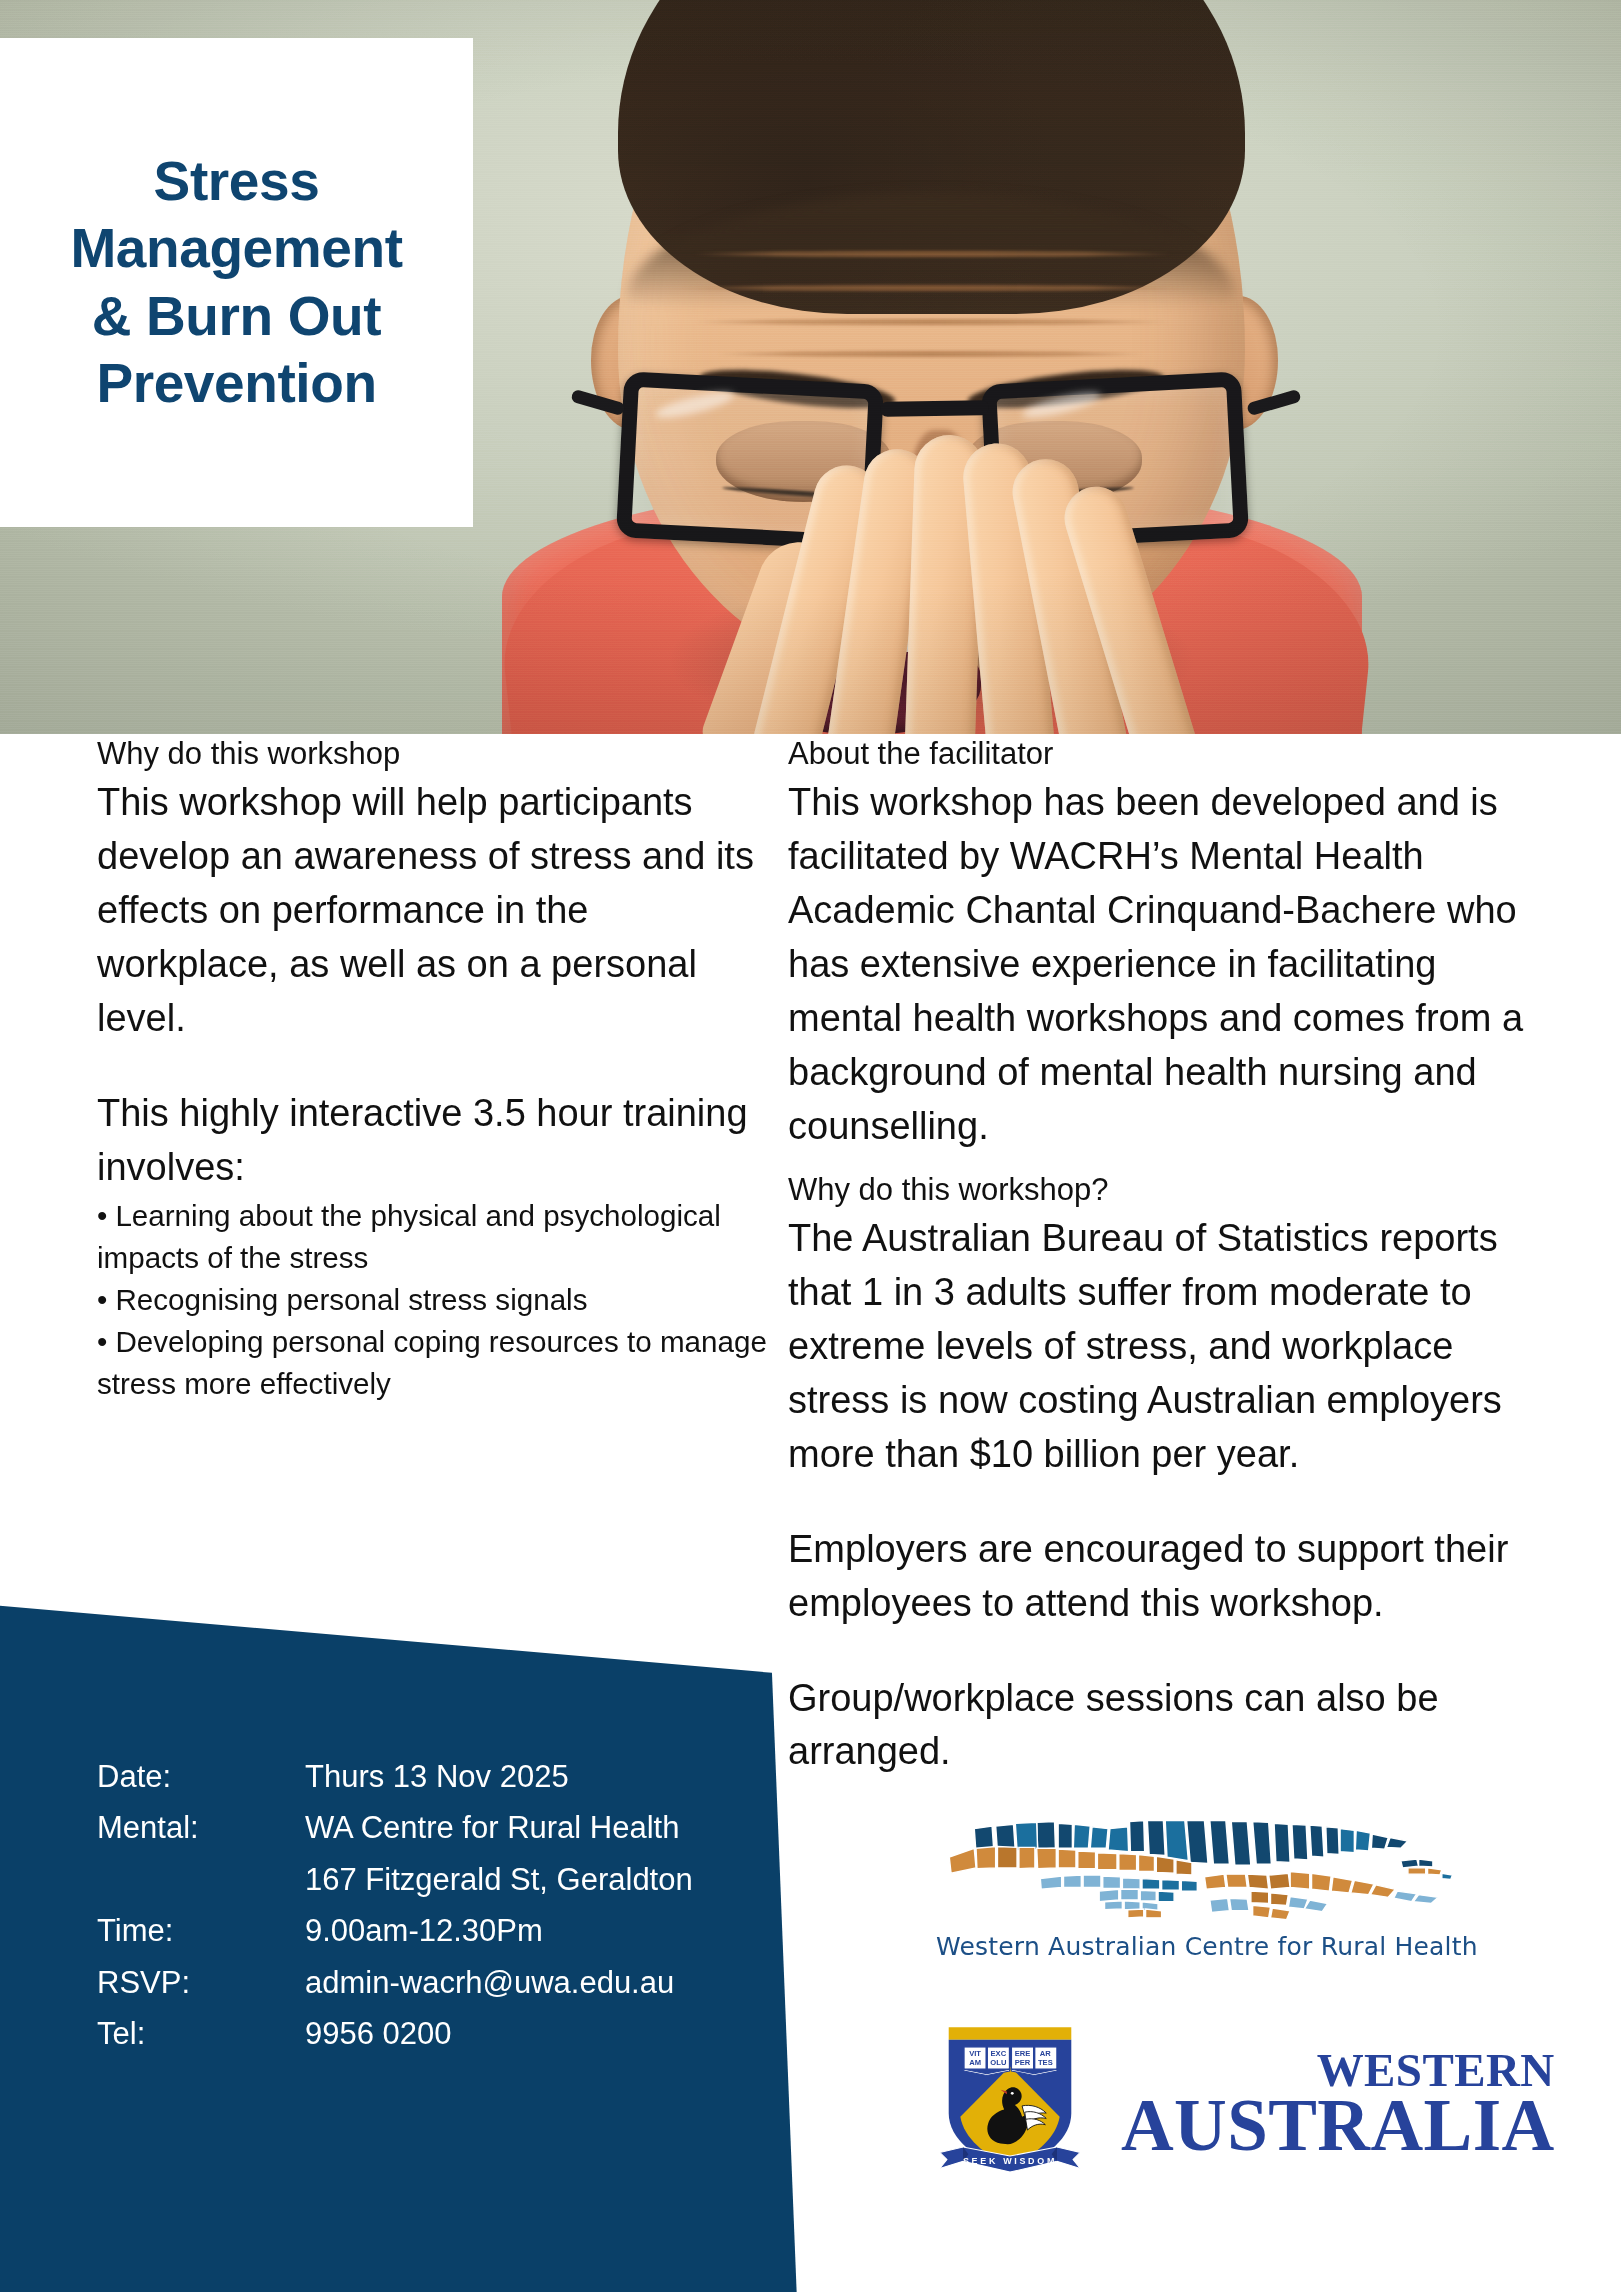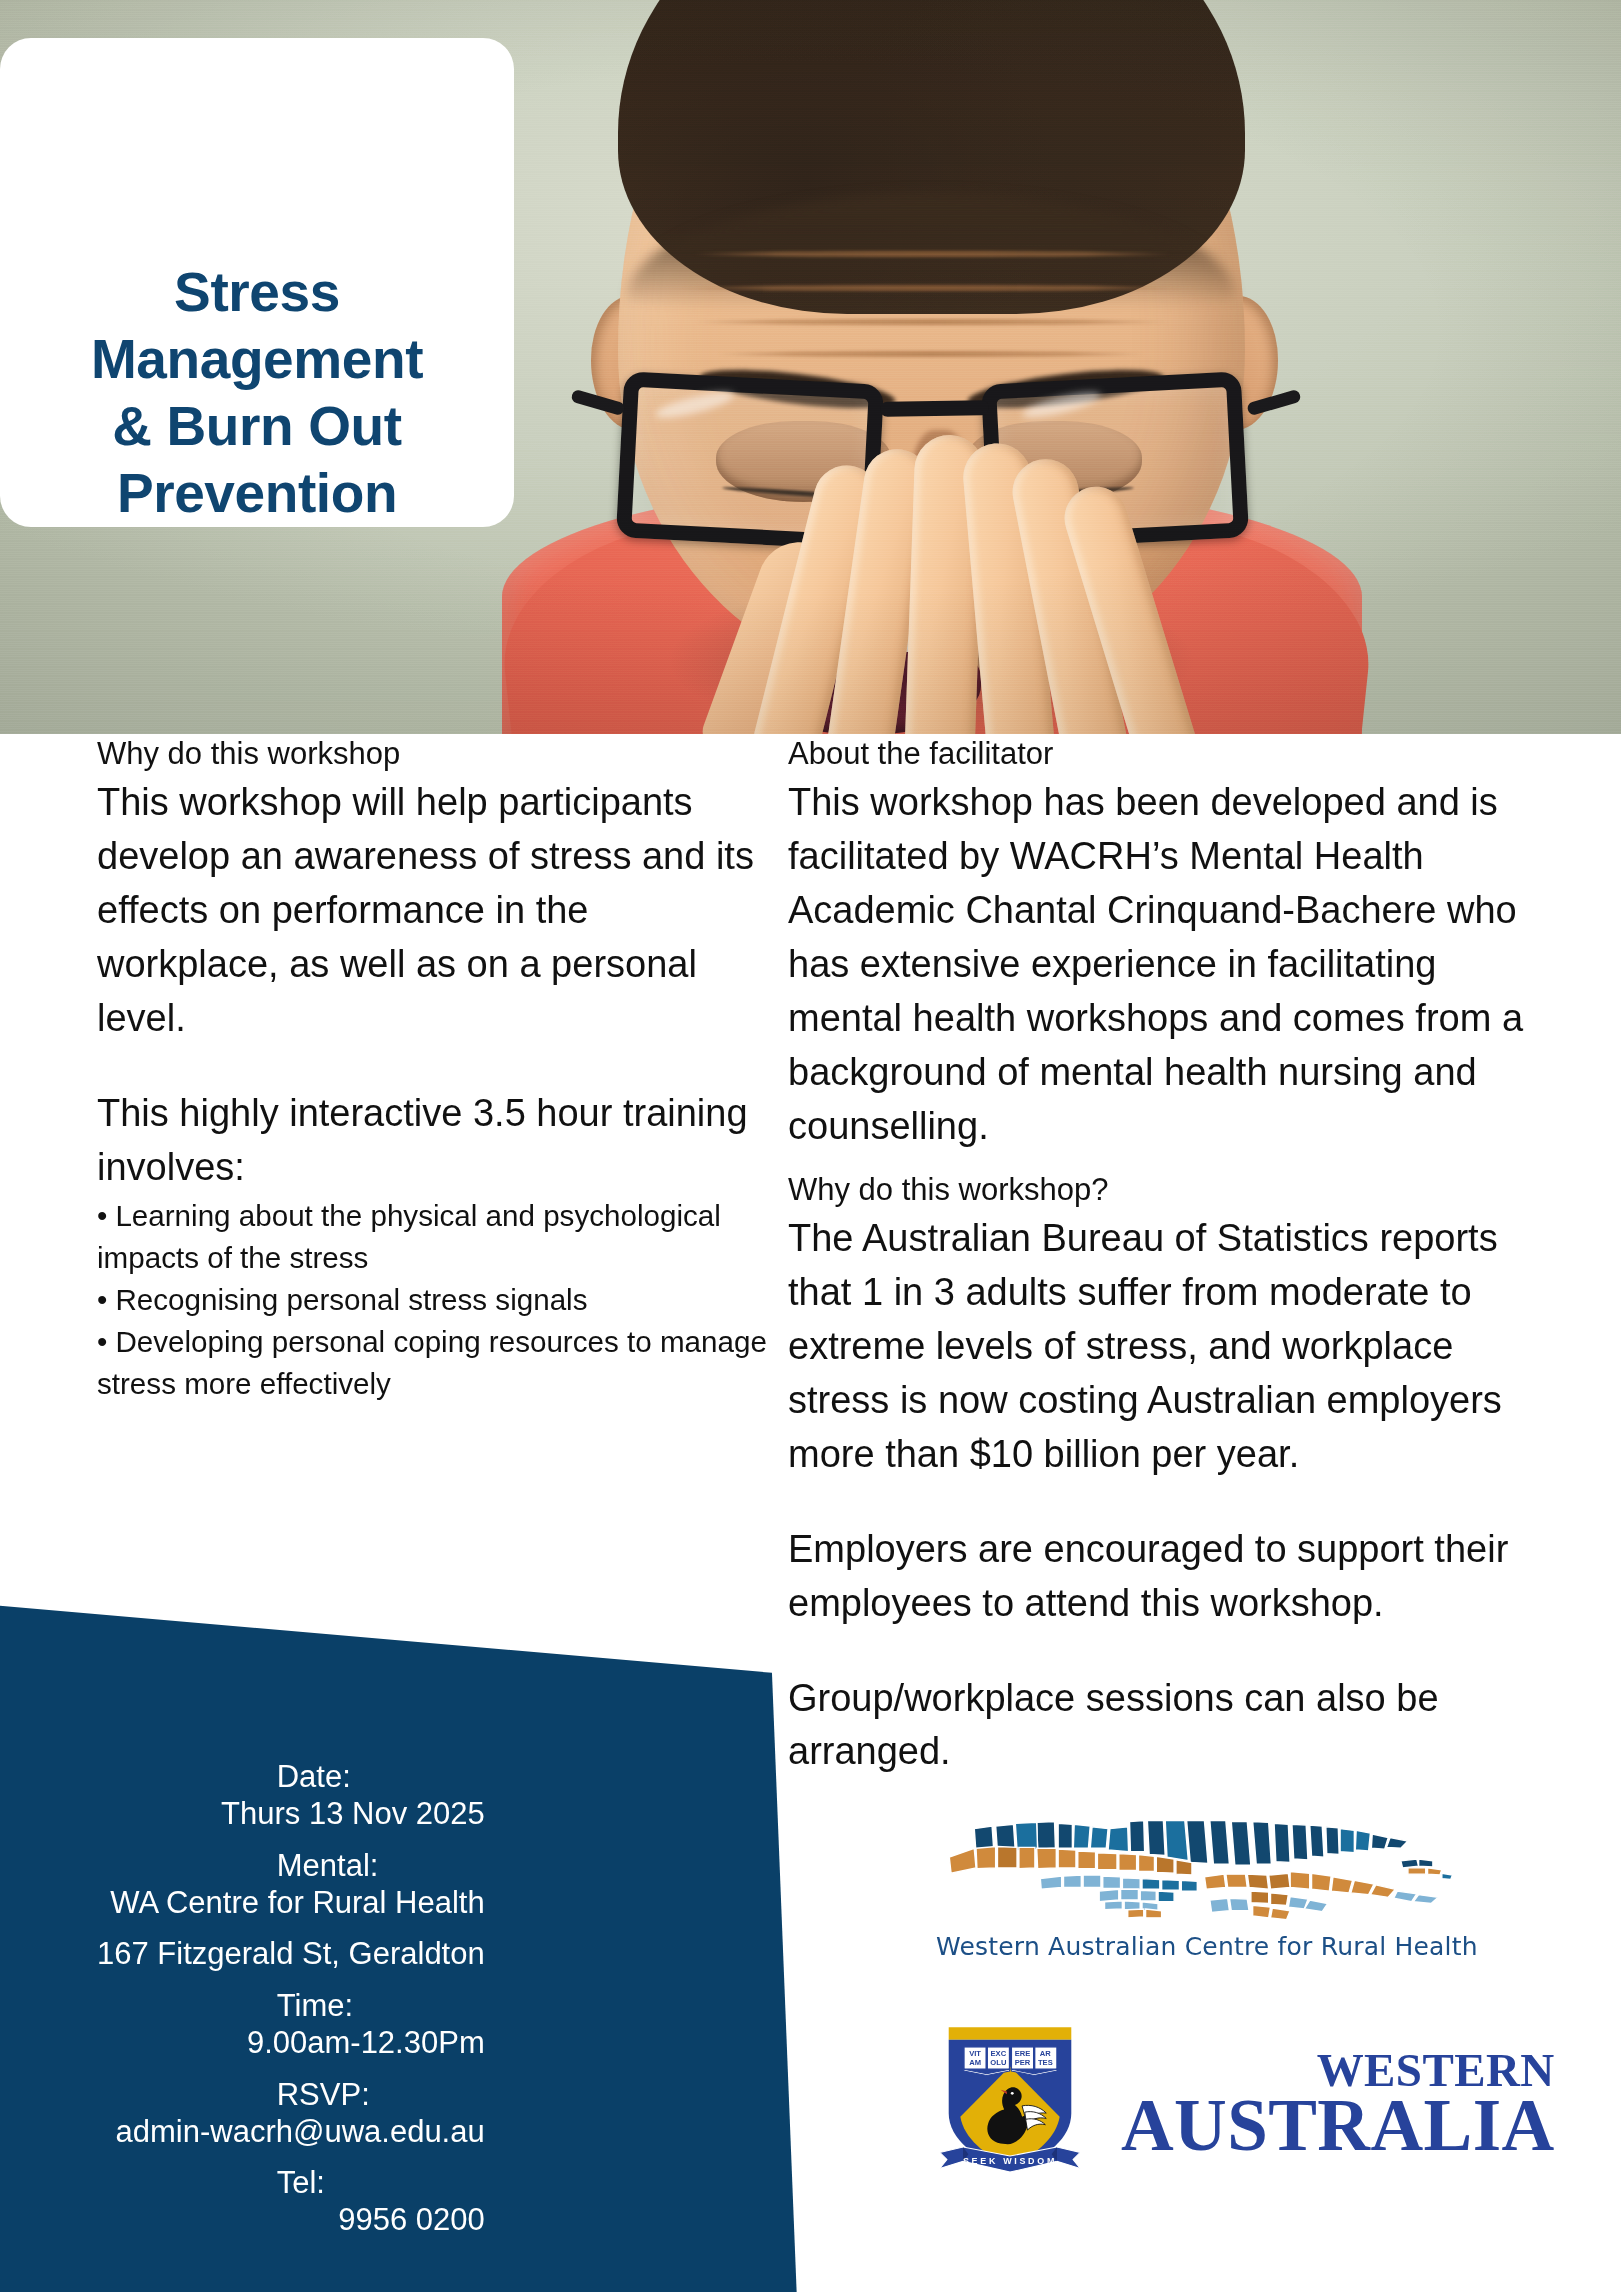--- a/index.html
+++ b/index.html
@@ -208,24 +208,24 @@
     mix-blend-mode:overlay;
   }
   .warm-tint{
     position:absolute; inset:0;
     background:linear-gradient(180deg, rgba(255,225,190,.10), rgba(210,190,160,.06));
     mix-blend-mode:soft-light;
   }
 
   
   .title-box{
-    position:absolute; left:0px; top:38px; width:514px; height:489px;
+    position:absolute; left:0px; top:38px; width:473px; height:489px;
     background:#ffffff;
-    display:flex; flex-direction:column; justify-content:flex-end; align-items:center;
-    padding:0 19.7px; z-index:5;border-radius:31px;
+    display:flex; flex-direction:column; justify-content:center; align-items:center;
+    padding:0 19.7px; z-index:5;
   }
   .title-line{
     color:#0f4570; font-weight:bold; font-size:55px; line-height:1.22;
     letter-spacing:-0.4px; text-align:center; white-space:nowrap;
   }
 
   
   .cols{ position:absolute; left:0; top:734px; width:1622px; }
   .col{ position:absolute; top:0; }
   .col-left { left:97px;  width:681px; }
@@ -249,21 +249,21 @@
 
   
   .blue-panel{
     position:absolute; left:0; top:1594px; width:806px; height:708px; z-index:6;
   }
   .blue-panel svg{ position:absolute; inset:0; }
   .panel-rows{
     position:absolute; left:97px; top:1758px; z-index:7;
     color:#ffffff;
   }
-  .prow{ display:flex; align-items:flex-end; margin-bottom:14.3px;flex-direction:column; }
+  .prow{ display:flex; align-items:flex-end; margin-bottom:14.3px; }
   .plabel{ width:208px; font-size:31px; line-height:1.2; }
   .pvalue{ font-size:31px; line-height:1.2; white-space:nowrap; }
 
   
   .wacrh-logo{ position:absolute; left:936px; top:1809px; width:528px; z-index:4; }
   .wacrh-mark{ width:528px; height:116px; display:block; }
   .wacrh-text{
     font-family:"DejaVu Sans", sans-serif;
     color:#1c4f86; font-size:25px; letter-spacing:0.2px;
     margin-top:7.2px; white-space:nowrap;

